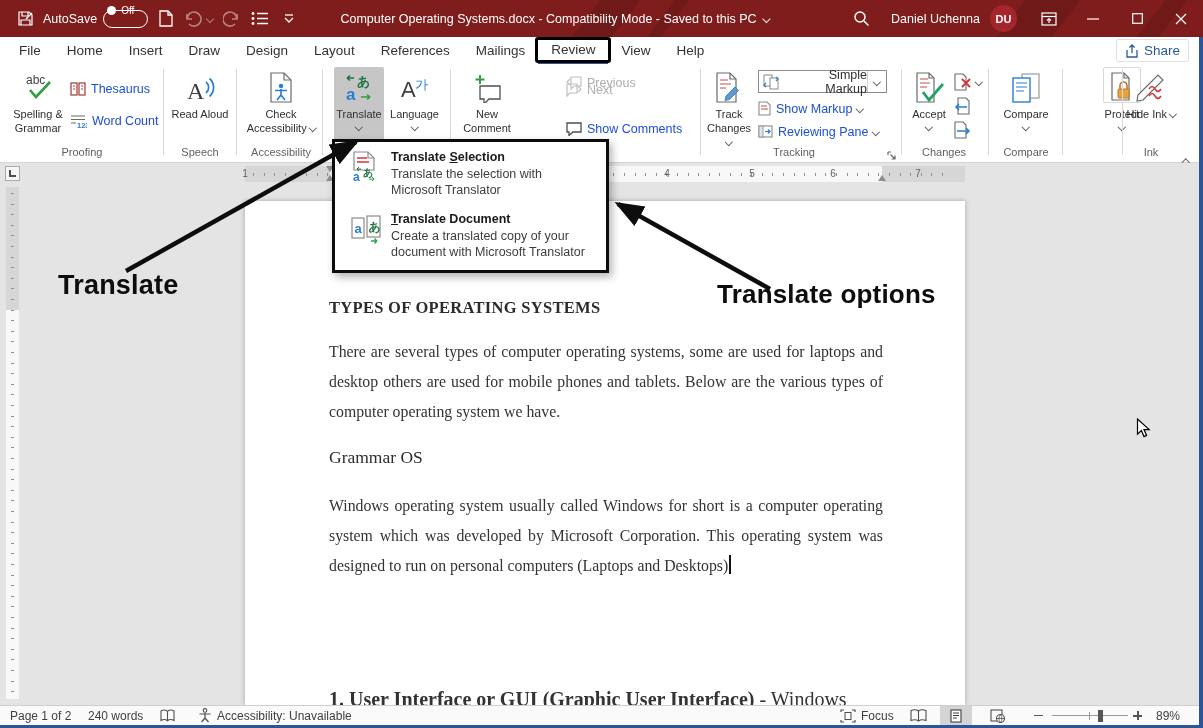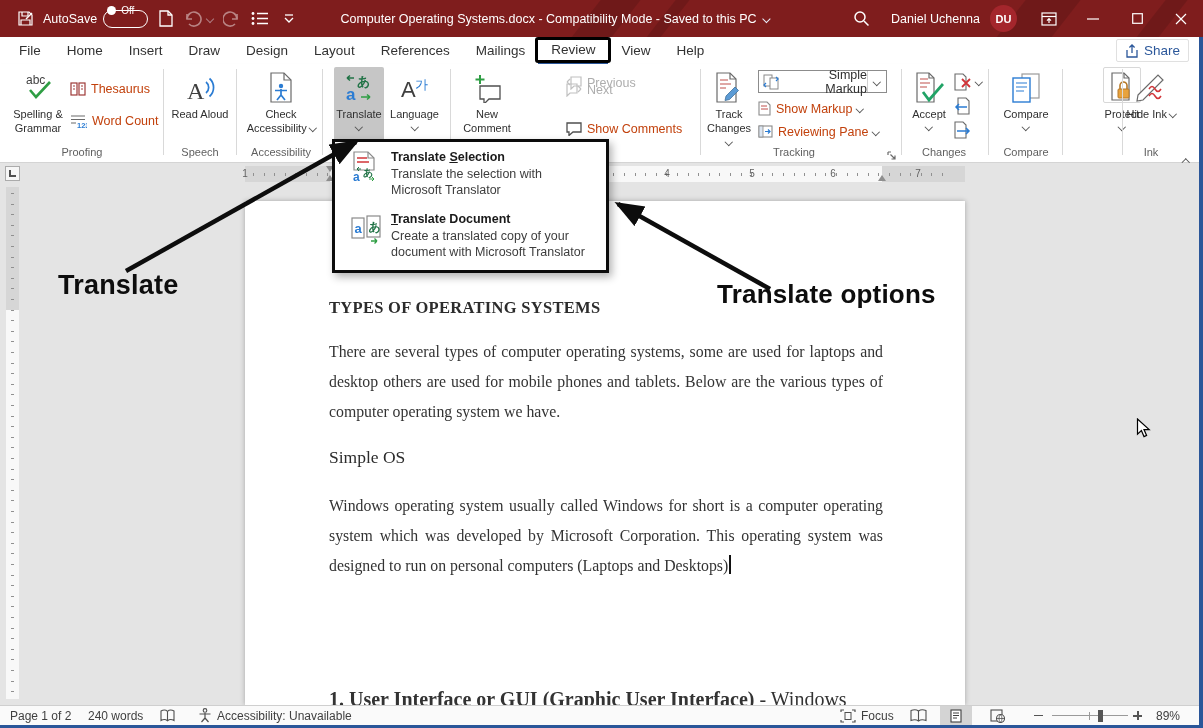--- a/index.html
+++ b/index.html
@@ -32,21 +32,21 @@
   .tab-annot { position:absolute; left:-3px; right:-3px; top:0px; bottom:-2px; border:3px solid #000; border-radius:3px; pointer-events:none; }
   .share { position:absolute; right:14px; top:2px; height:23px; display:flex; align-items:center; gap:5px; color:#2b579a; font-size:13.5px; padding:0 8px; border:1px solid #e0e0e0; border-radius:2px; background:#fff; }
 
   
   .ribbon { position:absolute; left:0; top:64px; width:1203px; height:99px; background:#fff; border-bottom:1px solid #d4d4d4; box-shadow:0 1px 2px rgba(0,0,0,.07); }
   .rsep { position:absolute; top:5px; height:86px; width:1px; background:#d9d9d9; }
   .glabel { position:absolute; top:82px; height:14px; font-size:11px; color:#5f5f5f; text-align:center; }
   .bigbtn { position:absolute; top:3px; height:90px; text-align:center; font-size:11px; color:#2f2f2f; border-radius:2px; }
   .bigbtn .bicon { height:36px; display:flex; align-items:flex-end; justify-content:center; padding-top:4px; }
   .bigbtn .blbl { margin-top:4px; line-height:14px; }
-  .smbtn { position:absolute; height:21px; display:flex; align-items:center; gap:5px; font-size:12.5px; color:#c2410c; white-space:nowrap; }
+  .smbtn { position:absolute; height:21px; display:flex; align-items:center; gap:5px; font-size:12.5px; color:#1d4ed8; white-space:nowrap; }
   .chv { width:5.5px; height:5.5px; border-right:1.4px solid #515151; border-bottom:1.4px solid #515151; display:inline-block; transform:rotate(45deg); vertical-align:2px; }
   .chv-block { display:block; width:5.5px; height:5.5px; border-right:1.4px solid #515151; border-bottom:1.4px solid #515151; transform:rotate(45deg); margin:3px auto 0; }
   .disabled { color:#adadad !important; }
   .disabled .chv, .disabled .chv-block { border-color:#c3c3c3; }
   .pressed { background:#c6c6c6; }
   .combo { position:absolute; left:758px; top:6px; width:129px; height:23px; border:1px solid #8c8c8c; background:#fff; display:flex; align-items:center; font-size:12.5px; color:#2f2f2f; }
   .combo .cval { flex:1; padding-left:6px; text-align:right; }
   .combo .cbtn { width:19px; height:100%; border-left:1px solid #d0d0d0; display:flex; align-items:center; justify-content:center; }
   .launcher { position:absolute; left:886px; top:84px; width:12px; height:12px; }
   .collapse { position:absolute; left:1183px; top:86px; width:12px; height:10px; }
@@ -482,21 +482,21 @@
     </div>
 
     <div class="vruler">
       <div class="vactive"></div>
       <div class="vticks" style="top:6px;height:500px;"></div>
     </div>
 
     <div class="page doc">
       <div class="h1">TYPES OF OPERATING SYSTEMS</div>
       <div class="p1">There are several types of computer operating systems, some are used for laptops and desktop others are used for mobile phones and tablets. Below are the various types of computer operating system we have.</div>
-      <div class="h2">Simple OS</div>
+      <div class="h2">Grammar OS</div>
       <div class="p2"><span>Windows operating system usually called Windows for short is a computer operating system which was developed by Microsoft Corporation. This operating system was designed to run on personal computers (Laptops and Desktops)</span><span class="caret"></span></div>
       <div class="p3"><b>1. User Interface or GUI (Graphic User Interface)</b><span> - Windows operating system</span></div>
     </div>
   </div>
 
   <div class="ddmenu">
     <div class="dditem" style="top:6px;">
       <span class="ddicon">
         <svg width="28" height="32" viewBox="0 0 28 32">
             <path d="M3 1 h14 l6 6 v12 h-20 z" fill="#fff" stroke="#8a8a8a" stroke-width="1.2"></path>

